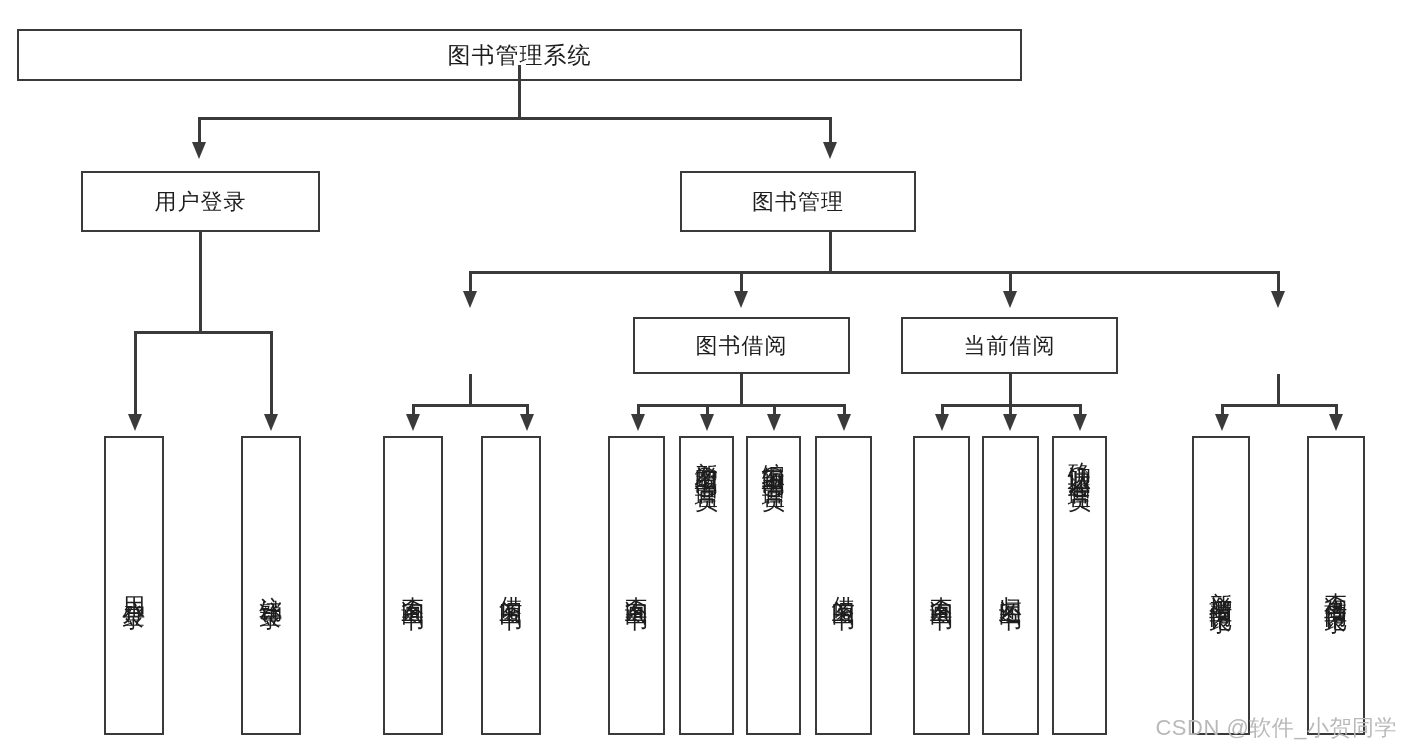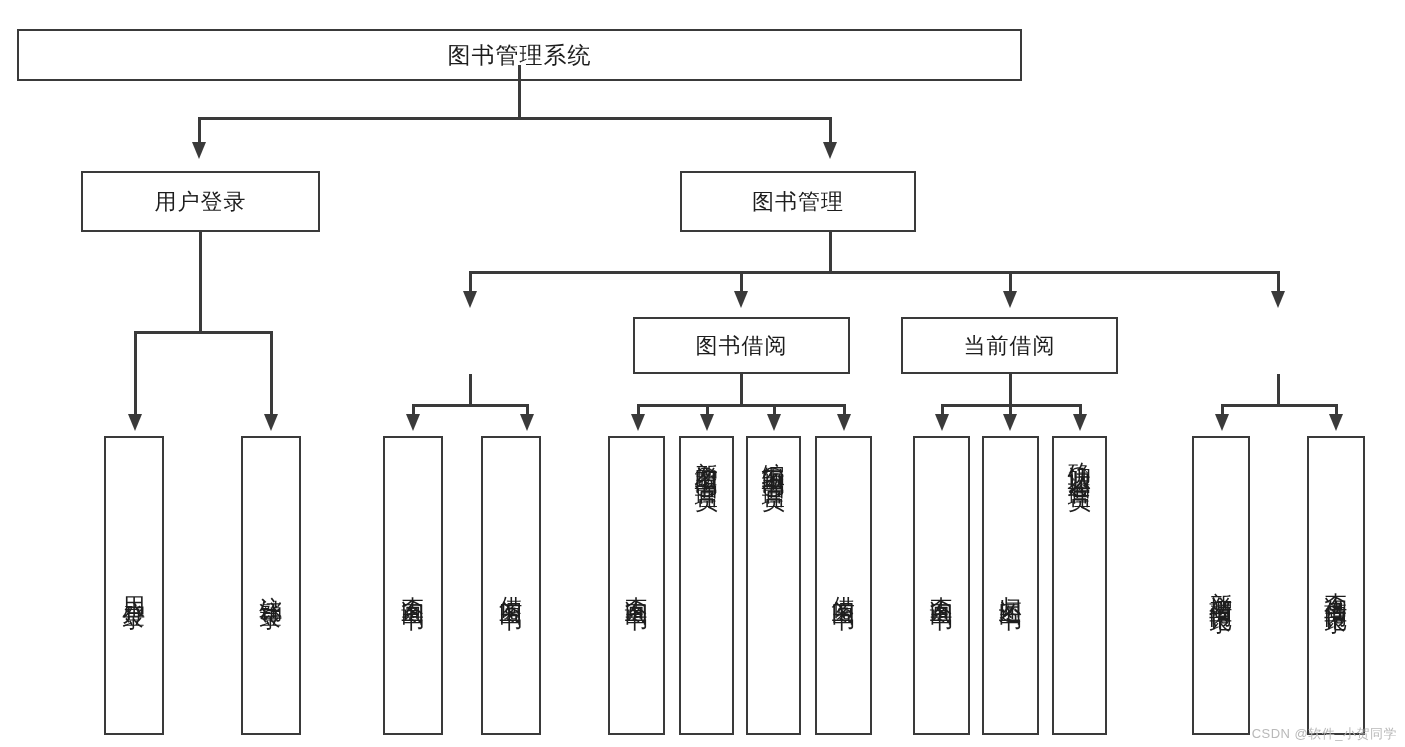--- a/index.html
+++ b/index.html
@@ -67,21 +67,21 @@
     width:0;height:0;
     border-left:7.5px solid transparent;
     border-right:7.5px solid transparent;
     border-top:17px solid #3a3a3a;
   }
   
   #watermark{
     position:absolute;
     right:8px;
     bottom:4px;
-    font-size:13px;
+    font-size:22px;
     color:#b9b9b9;
     letter-spacing:0.5px;
     white-space:nowrap;
     pointer-events:none;
   }
 </style>
 </head>
 <body>
 
 <div id="canvas">

